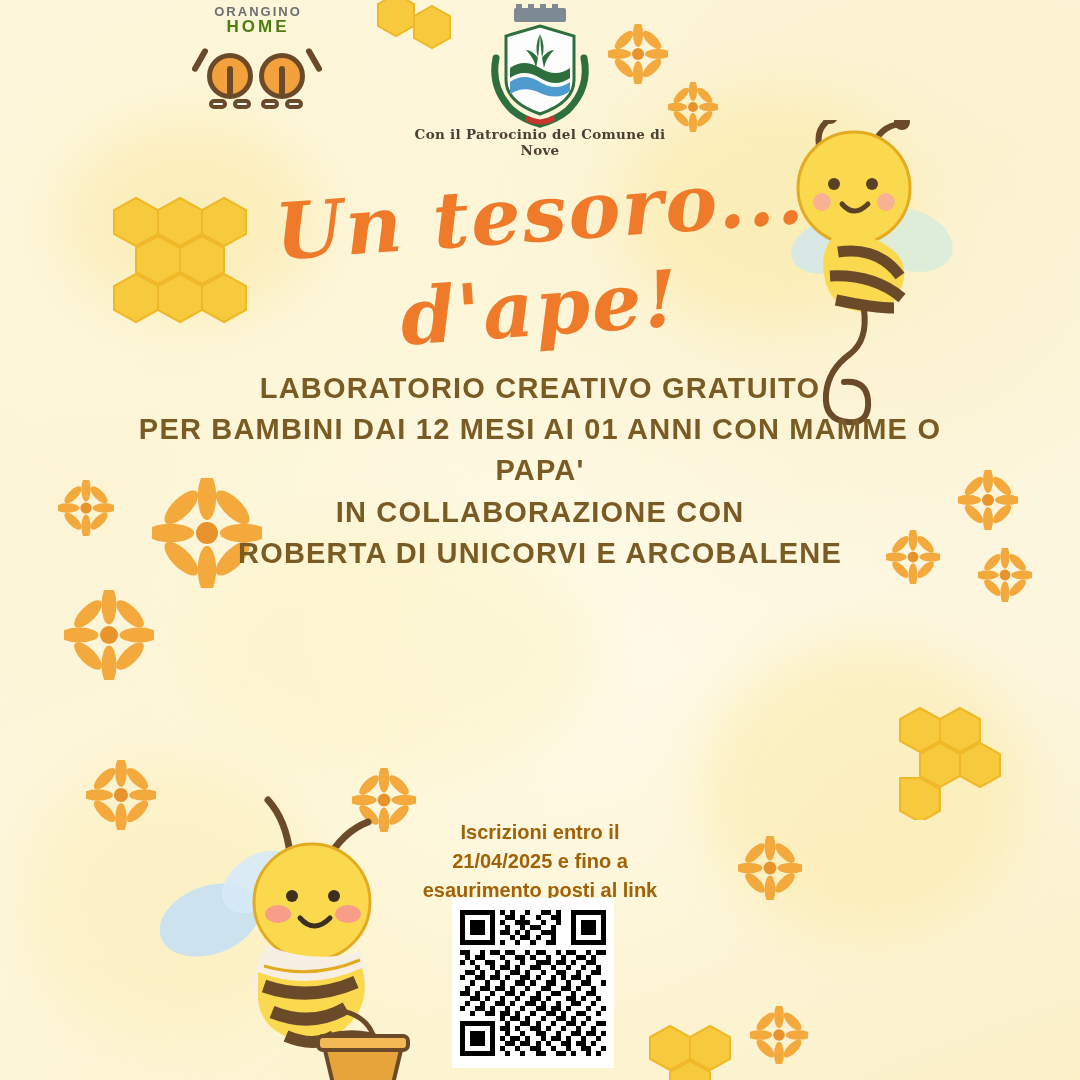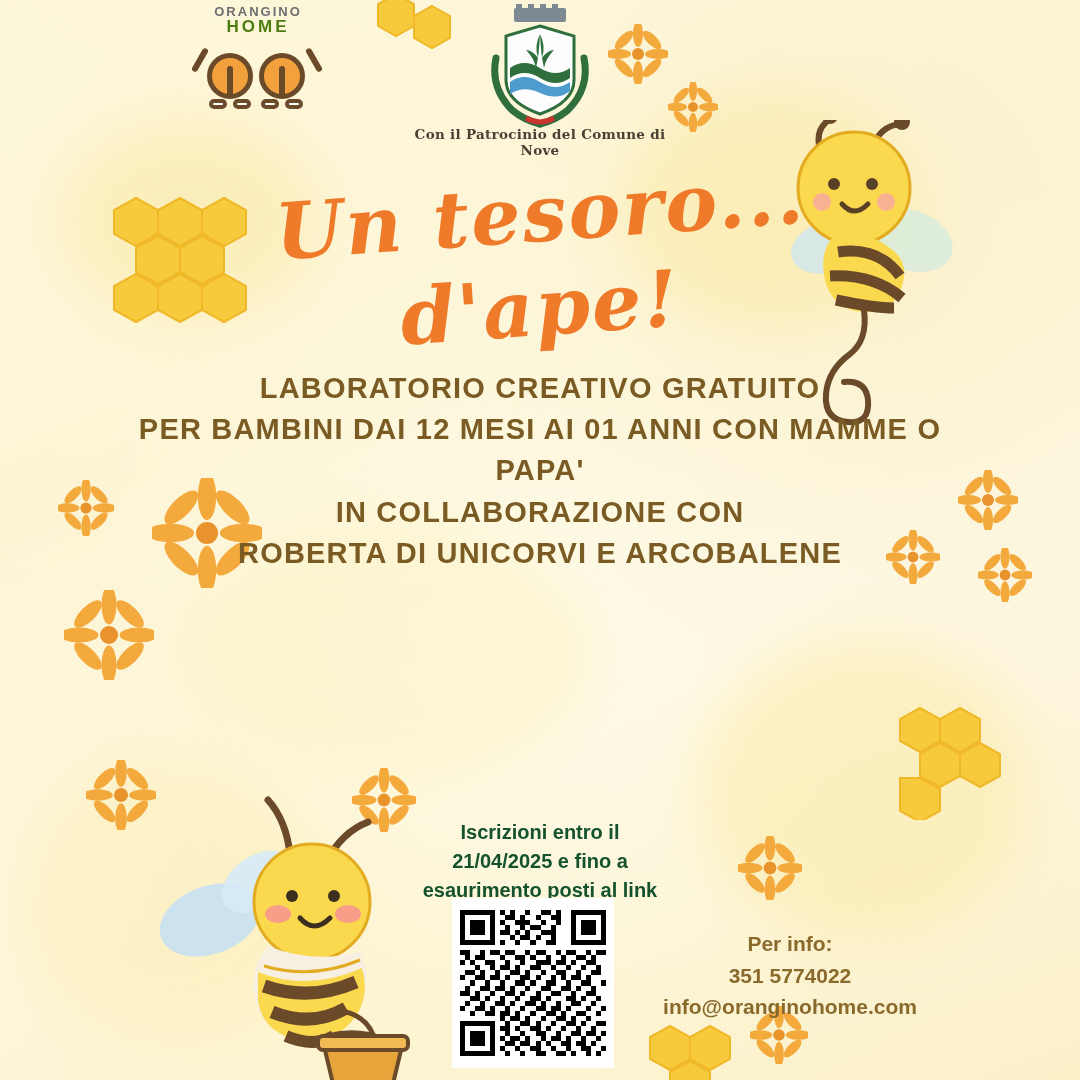--- a/index.html
+++ b/index.html
@@ -46,21 +46,21 @@
   
   .title1,.title2{position:absolute;color:#ef7a2a;font-family:"DejaVu Serif",serif;
       font-style:italic;font-weight:700;text-align:center;letter-spacing:2px;}
   .title1{left:240px;top:168px;width:600px;font-size:78px;transform:rotate(-4deg);}
   .title2{left:280px;top:262px;width:520px;font-size:78px;transform:rotate(-4deg);}
 
   .block{position:absolute;text-align:center;color:#7a5b23;font-weight:700;}
   .b-desc{left:90px;top:368px;width:900px;font-size:29px;line-height:1.42;letter-spacing:1.2px;}
   .b-when{left:90px;top:542px;width:900px;font-size:31px;line-height:1.47;letter-spacing:1.2px;}
   .b-note{left:240px;top:725px;width:600px;font-size:21px;line-height:1.5;color:#8a6a2c;font-weight:600;letter-spacing:.3px;}
-  .b-iscr{left:330px;top:818px;width:420px;font-size:20px;line-height:1.45;color:#14532d;font-weight:600;}
+  .b-iscr{left:330px;top:818px;width:420px;font-size:20px;line-height:1.45;color:#a16207;font-weight:600;}
   .b-info{left:620px;top:928px;width:340px;font-size:21px;line-height:1.5;color:#8a6a2c;font-weight:600;}
 
   
   .qr{position:absolute;left:452px;top:898px;width:162px;height:170px;background:#fff;padding:8px;box-sizing:border-box;}
 
   
   .flower{position:absolute;}
   .comb{position:absolute;}
 </style>
 </head>
@@ -390,23 +390,20 @@
   <div class="title1">Un tesoro...</div>
   <div class="title2">d'ape!</div>
 
   <div class="block b-desc" style="white-space:pre-line;">LABORATORIO CREATIVO GRATUITO
 PER BAMBINI DAI 12 MESI AI 01 ANNI CON MAMME O PAPA'
 IN COLLABORAZIONE CON
 ROBERTA DI UNICORVI E ARCOBALENE</div>
   <div class="block b-iscr" style="white-space:pre-line;">Iscrizioni entro il
 21/04/2025 e fino a
 esaurimento posti al link</div>
-  <div class="block b-info" style="white-space:pre-line;">Per info:
-351 5774022
-info@oranginohome.com</div>
 
   <div class="qr">
     <svg width="146" height="154" viewBox="0 0 29 29" shape-rendering="crispEdges">
       <rect width="29" height="29" fill="#fff"></rect>
       <g fill="#000">
         <rect x="0" y="0" width="7" height="1"></rect>
           <rect x="0" y="6" width="7" height="1"></rect>
         <rect x="0" y="0" width="1" height="7"></rect>
           <rect x="6" y="0" width="1" height="7"></rect>
         <rect x="2" y="2" width="3" height="3"></rect>

